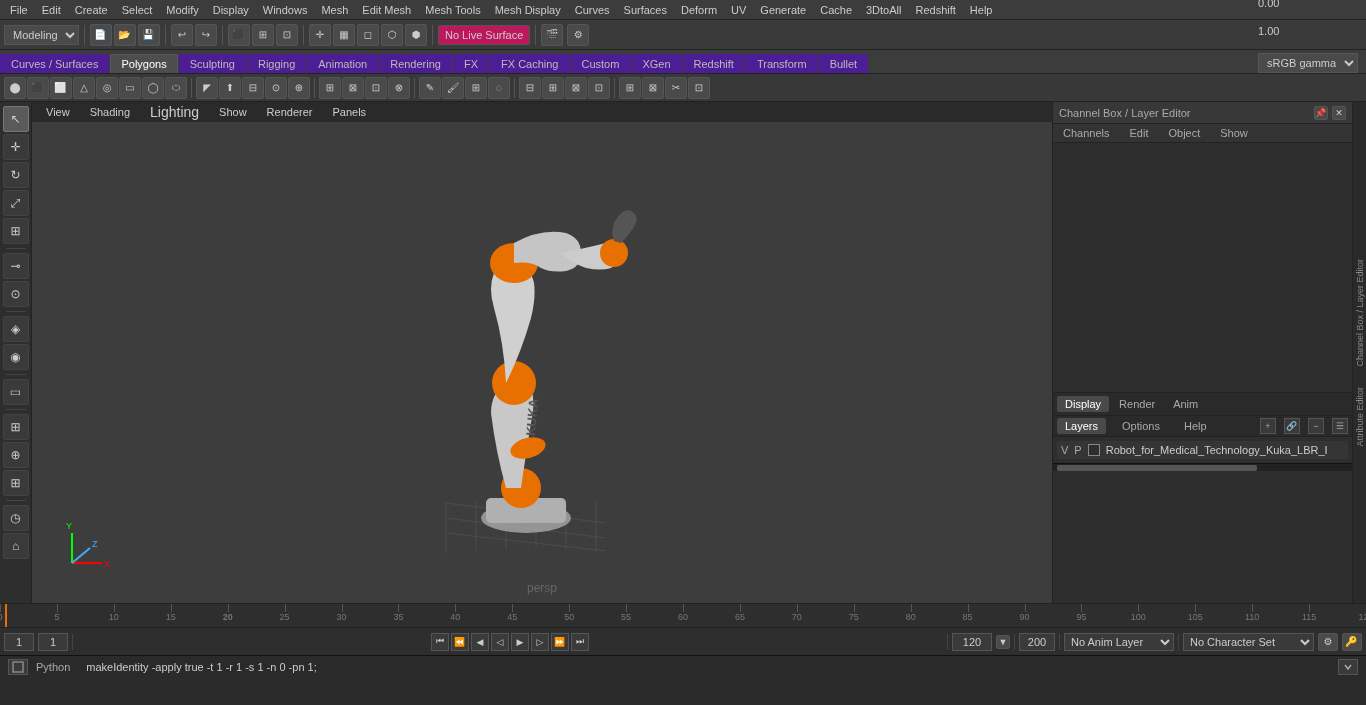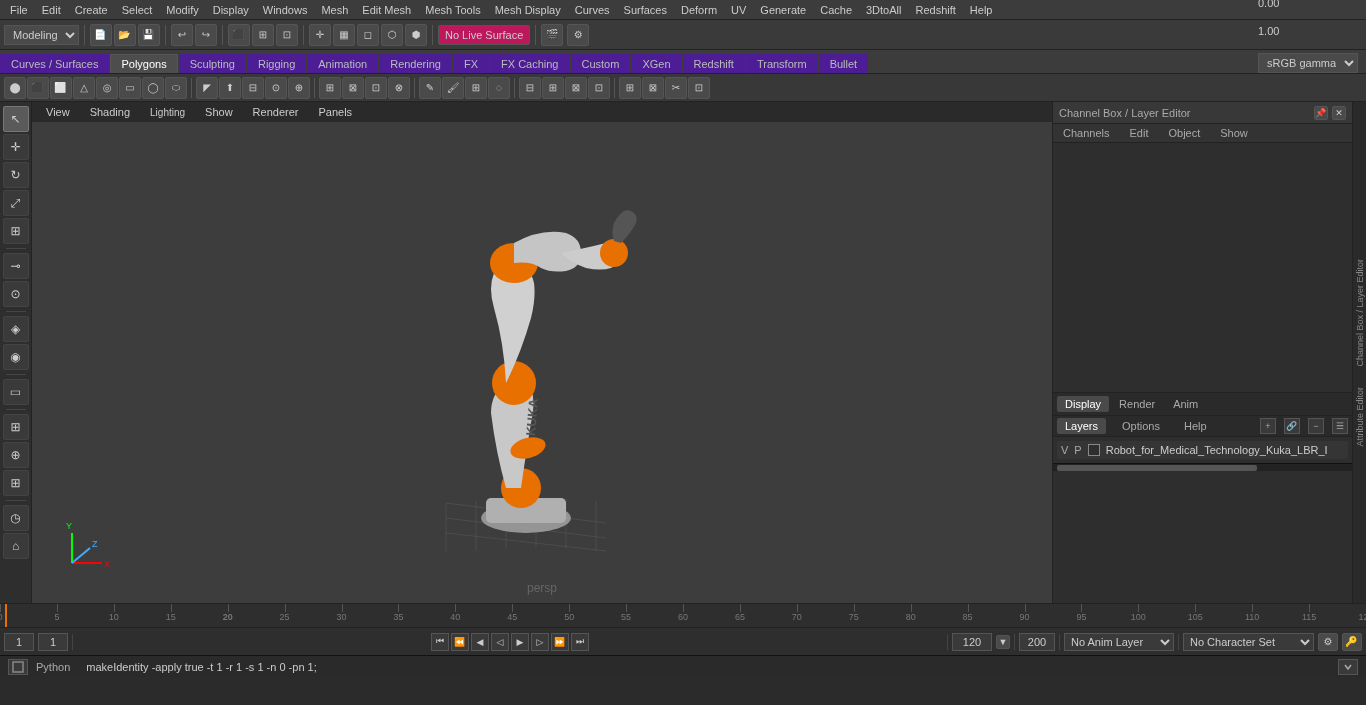--- a/index.html
+++ b/index.html
@@ -534,21 +534,21 @@
     <div class="ltb-sep"></div>
     <div class="ltb-btn" title="Camera">◷</div>
     <div class="ltb-btn" title="Home">⌂</div>
   </div>
 
   <div id="viewport">
 
     <div style="position:absolute;top:0;left:0;right:0;height:20px;background:rgba(0,0,0,0.3);display:flex;align-items:center;gap:8px;padding:0 8px;z-index:2;">
       <span class="menu-item" style="color:#ccc;font-size:11px;cursor:pointer;">View</span>
       <span class="menu-item" style="color:#ccc;font-size:11px;cursor:pointer;">Shading</span>
-      <span class="menu-item" style="color:#ccc;font-size:10px;cursor:pointer;">Lighting</span>
+      <span class="menu-item" style="color:#ccc;font-size:14px;cursor:pointer;">Lighting</span>
       <span class="menu-item" style="color:#ccc;font-size:11px;cursor:pointer;">Show</span>
       <span class="menu-item" style="color:#ccc;font-size:11px;cursor:pointer;">Renderer</span>
       <span class="menu-item" style="color:#ccc;font-size:11px;cursor:pointer;">Panels</span>
     </div>
 
     <svg id="robot-svg" width="320" height="420" viewBox="0 0 320 420">
 
       <g opacity="0.4">
         <line x1="80" y1="360" x2="240" y2="380" stroke="#888" stroke-width="0.5"></line>
         <line x1="80" y1="375" x2="240" y2="395" stroke="#888" stroke-width="0.5"></line>

